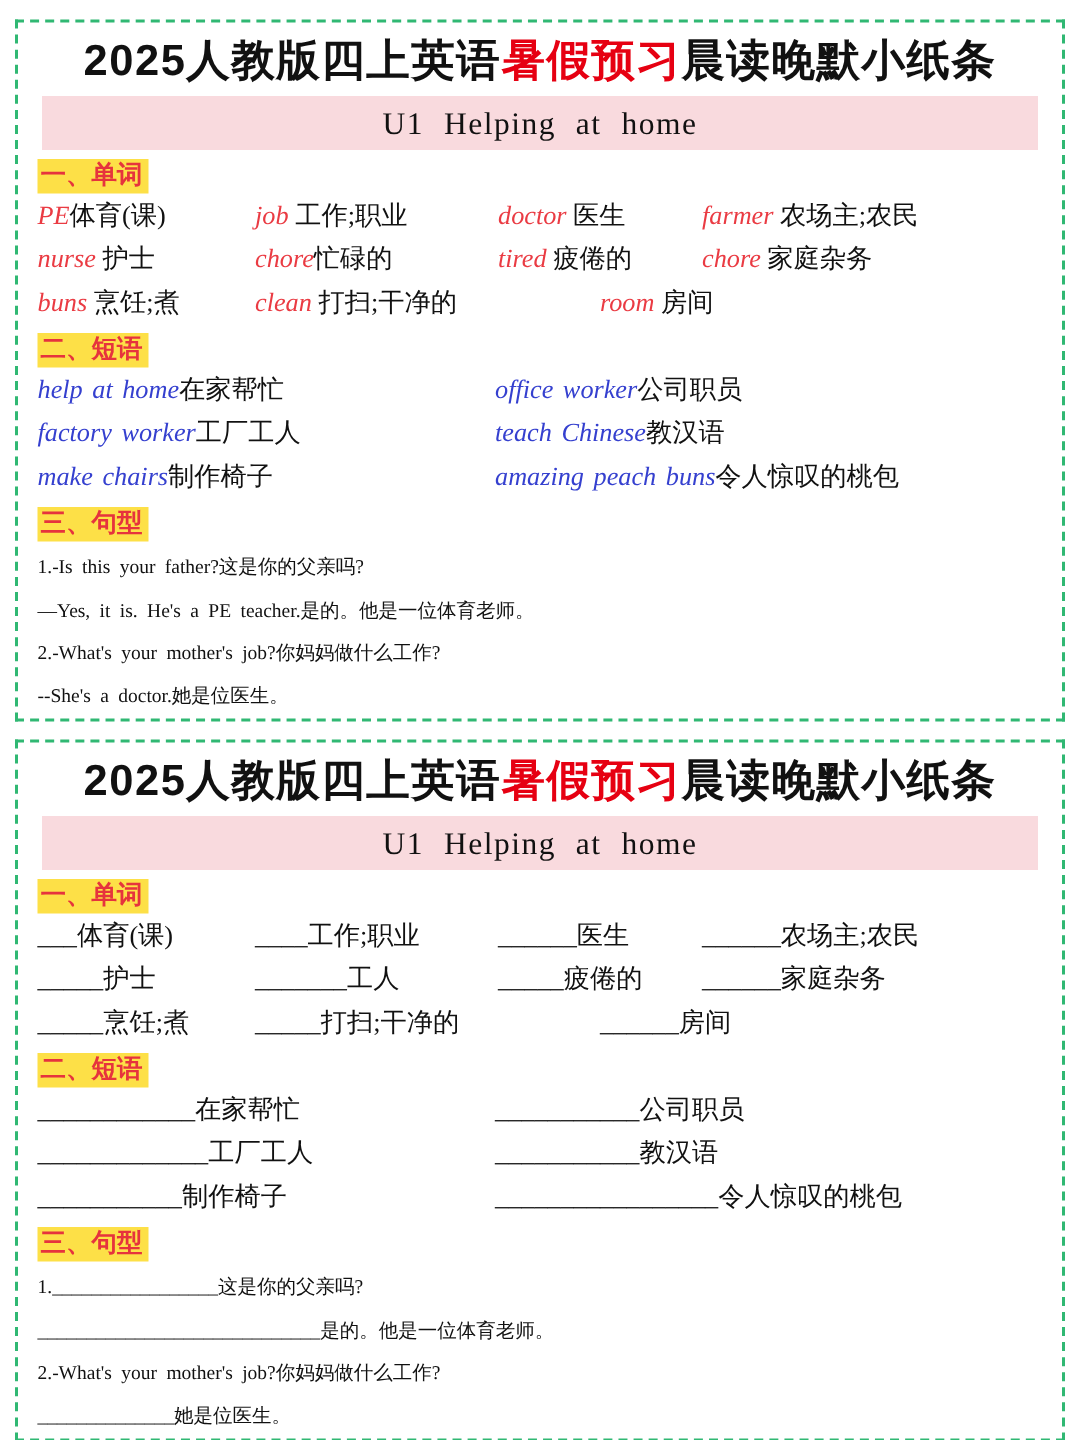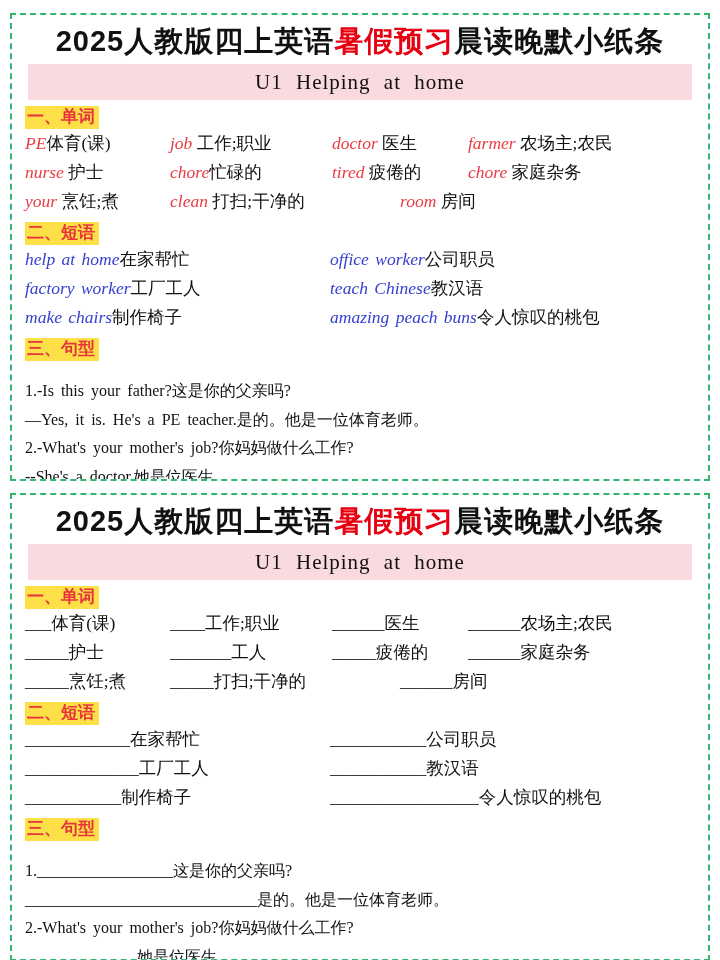--- a/index.html
+++ b/index.html
@@ -68,21 +68,21 @@
 
   .phrases {
     display: grid;
     grid-template-columns: 305px auto;
     font-size: 17.5px;
   }
   .pcell { line-height: 29px; white-space: nowrap; }
   .card-study .phrases .en  { color: #3540cf; }
   .card-practice .phrases .en { color: #111111; }
 
-  .sents { font-size: 16px; margin-top: 16px; }
+  .sents { font-size: 13px; margin-top: 3px; }
   .sline { line-height: 28.5px; word-spacing: 3px; white-space: nowrap; }
 </style>
 </head>
 <body>
 
 <div class="page">
 
   <div class="card card-study">
     <div class="title">
       <span>2025人教版四上英语</span><span class="hl">暑假预习</span><span>晨读晚默小纸条</span>
@@ -92,21 +92,21 @@
     <div><span class="sec">一、单词</span></div>
     <div class="words">
       <div class="wcell"><span class="en">PE</span><span class="zh">体育(课)</span></div>
       <div class="wcell"><span class="en">job</span><span class="zh"> 工作;职业</span></div>
       <div class="wcell"><span class="en">doctor</span><span class="zh"> 医生</span></div>
       <div class="wcell"><span class="en">farmer</span><span class="zh"> 农场主;农民</span></div>
       <div class="wcell"><span class="en">nurse</span><span class="zh"> 护士</span></div>
       <div class="wcell"><span class="en">chore</span><span class="zh">忙碌的</span></div>
       <div class="wcell"><span class="en">tired</span><span class="zh"> 疲倦的</span></div>
       <div class="wcell"><span class="en">chore</span><span class="zh"> 家庭杂务</span></div>
-      <div class="wcell"><span class="en">your</span><span class="zh"> 烹饪;煮</span></div>
+      <div class="wcell"><span class="en">buns</span><span class="zh"> 烹饪;煮</span></div>
       <div class="wcell"><span class="en">clean</span><span class="zh"> 打扫;干净的</span></div>
       <div class="wcell indent"><span class="en">room</span><span class="zh"> 房间</span></div>
     </div>
 
     <div><span class="sec">二、短语</span></div>
     <div class="phrases">
       <div class="pcell"><span class="en">help at home</span><span class="zh">在家帮忙</span></div>
       <div class="pcell"><span class="en">office worker</span><span class="zh">公司职员</span></div>
       <div class="pcell"><span class="en">factory worker</span><span class="zh">工厂工人</span></div>
       <div class="pcell"><span class="en">teach Chinese</span><span class="zh">教汉语</span></div>

